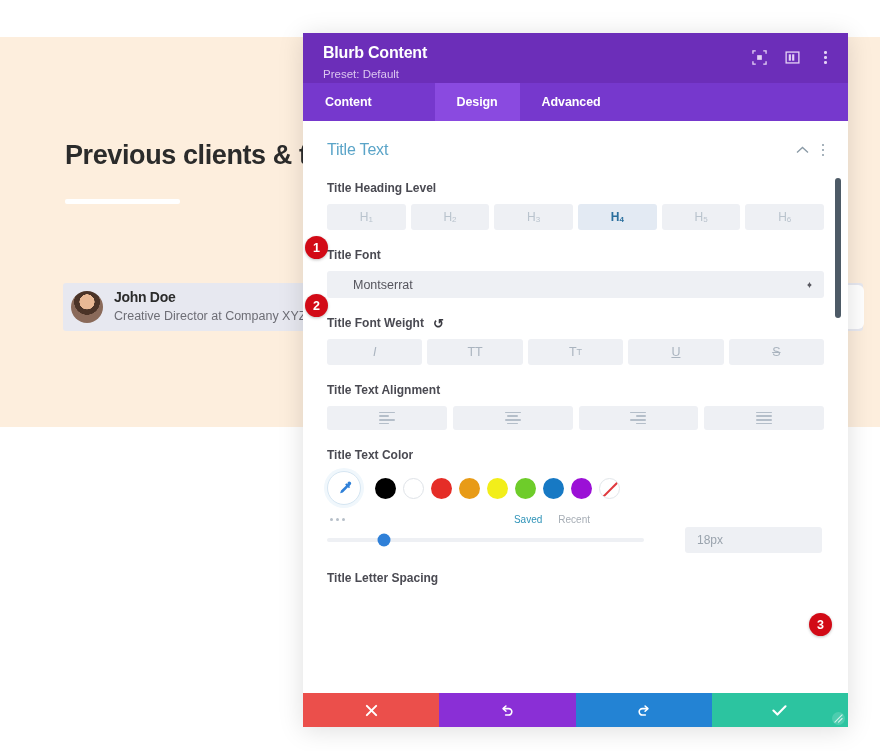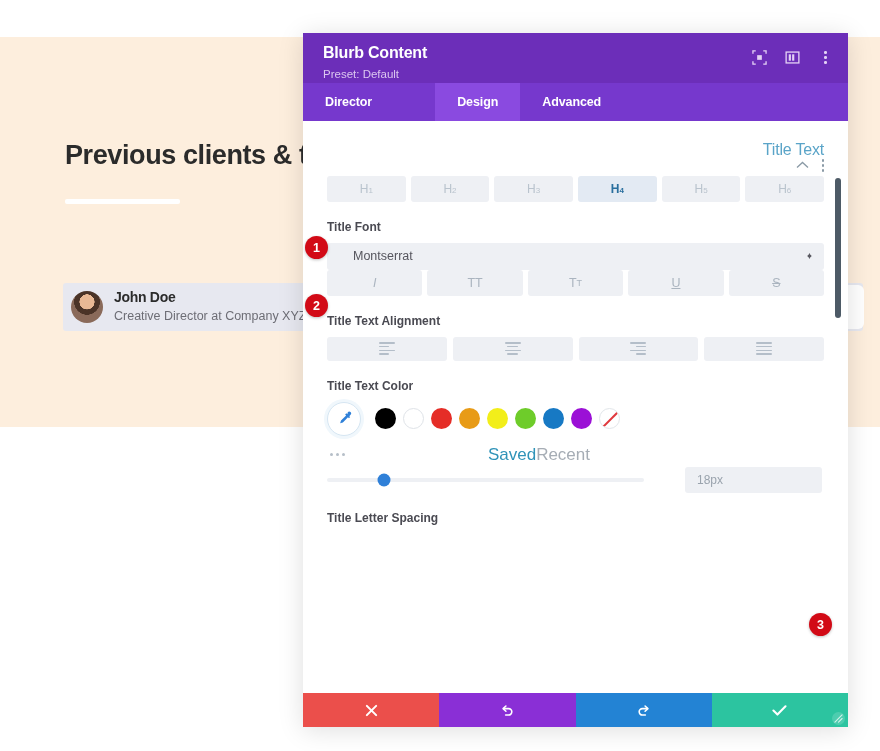--- a/index.html
+++ b/index.html
@@ -77,22 +77,22 @@
     letter-spacing:-0.1px;
   }
   .tab.active { background:#8a4ae0;margin-left:41px; }
 
   .modal-body {
     position:relative; height:572px; background:#ffffff;
     padding:0 24px; overflow:hidden;
   }
 
   .sect-head {
-    display:flex; align-items:flex-end; justify-content:space-between;
-    padding-top:20px; padding-bottom:4px;flex-direction:column;
+    display:flex; align-items:center; justify-content:space-between;
+    padding-top:20px; padding-bottom:4px;
   }
   .sect-title { color:#5aa4c8; font-size:16px; letter-spacing:-0.2px; }
   .sect-tools { display:flex; align-items:center; gap:13px; }
   .chev { color:#8a9aa6; font-size:12px; line-height:1; cursor:pointer; }
   .kebab-dark i { width:2.5px; height:2.5px; background:#8a9aa6; border-radius:50%; display:block; }
 
   .field-label {
     font-size:12px; font-weight:bold; color:#4a4a52;
     margin-top:18px; margin-bottom:9px; display:flex; align-items:center; gap:9px;
   }
@@ -144,21 +144,21 @@
   .swatch.none::after {
     content:''; position:absolute; left:-3px; top:9px; width:28px; height:2px;
     background:#e0393e; transform:rotate(-45deg);
   }
   .color-meta {
     display:flex; align-items:center; justify-content:space-between;
     margin-top:9px; padding-left:3px;
   }
   .dots-more { display:flex; gap:3px; }
   .dots-more i { width:3px; height:3px; border-radius:50%; background:#b6bfc8; display:block; }
-  .tabs-sr { display:flex; gap:0; font-size:17px; margin-right:234px; }
+  .tabs-sr { display:flex; gap:16px; font-size:10px; margin-right:234px; }
   .tab-saved { color:#2f93b8; }
   .tab-recent { color:#a6adb5; }
 
   .slider-row { display:flex; align-items:center; gap:0; margin-top:2px; }
   .track {
     position:relative; height:4px; background:#eef0f4; border-radius:2px; width:317px;
   }
   .thumb {
     position:absolute; top:50%; transform:translate(-50%,-50%);
     width:13px; height:13px; border-radius:50%; background:#2f80d8; cursor:pointer;
@@ -243,21 +243,21 @@
           <div class="kebab">
               <i></i>
               <i></i>
               <i></i>
             </div>
         </div>
       </div>
     </div>
 
     <div class="tabs">
-      <div class="tab">Director</div>
+      <div class="tab">Content</div>
       <div class="tab active">Design</div>
       <div class="tab">Advanced</div>
     </div>
 
     <div class="modal-body">
 
       <div class="sect-head">
         <div class="sect-title">Title Text</div>
         <div class="sect-tools">
           <div class="chev">
@@ -266,38 +266,43 @@
               </svg>
           </div>
           <div class="kebab kebab-dark">
               <i></i>
               <i></i>
               <i></i>
             </div>
         </div>
       </div>
 
+      <div class="field-label">Title Heading Level</div>
       <div class="btn-row">
         <div class="seg-btn">H<sub>1</sub></div>
         <div class="seg-btn">H<sub>2</sub></div>
         <div class="seg-btn">H<sub>3</sub></div>
         <div class="seg-btn active">H<sub>4</sub></div>
         <div class="seg-btn">H<sub>5</sub></div>
         <div class="seg-btn">H<sub>6</sub></div>
       </div>
 
       <div class="field-label">Title Font</div>
       <div class="select-wrap">
         <div class="select-box">Montserrat</div>
         <div class="sel-arrows">
             <span>▲</span>
             <span>▼</span>
           </div>
       </div>
 
+      <div class="field-label">
+        <span>Title Font Weight</span>
+        <span class="reset-ico">↺</span>
+      </div>
 
       <div class="btn-row">
         <div class="seg-btn style-btn">
             <i style="font-style:italic;">I</i>
           </div>
         <div class="seg-btn style-btn">TT</div>
         <div class="seg-btn style-btn">T<span style="font-size:9px;">T</span></div>
         <div class="seg-btn style-btn">
             <span style="text-decoration:underline;">U</span>
           </div>

